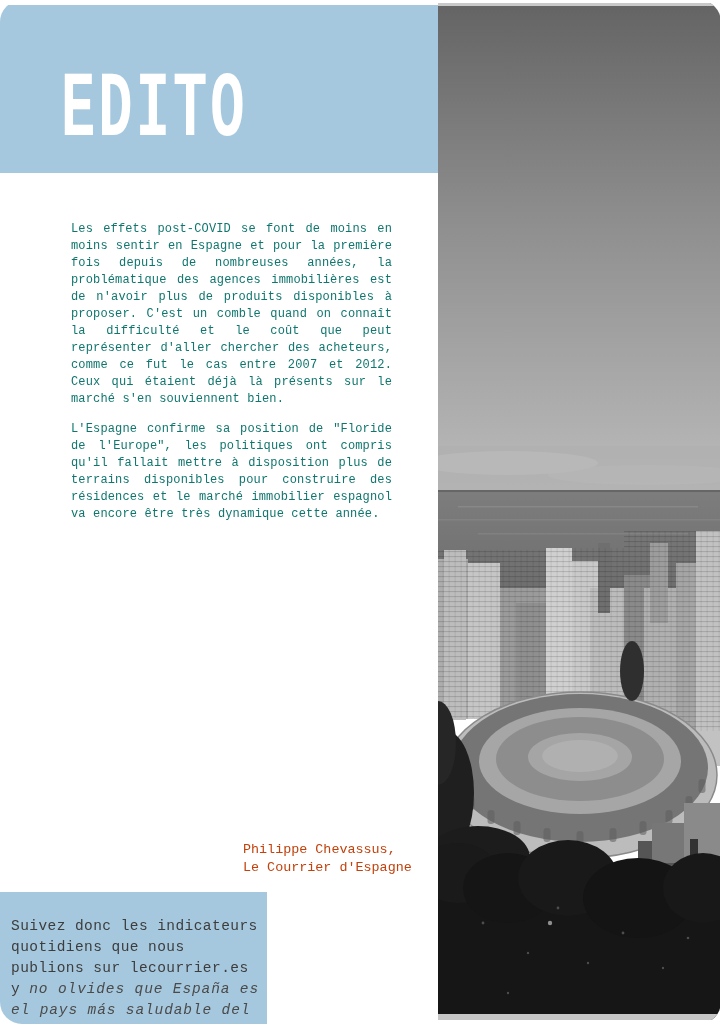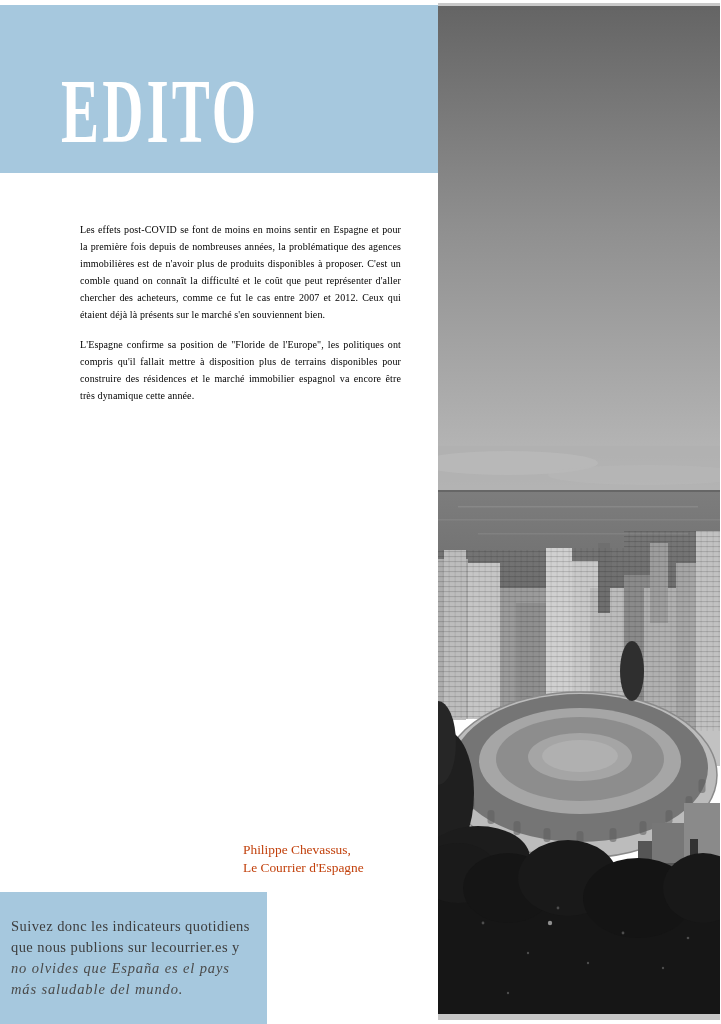--- a/index.html
+++ b/index.html
@@ -1,36 +1,36 @@
 <!DOCTYPE html>
 <html><head>
 <meta charset="utf-8">
 <style>
   html,body { margin:0; padding:0; background:#ffffff; }
   .page {
     position:relative; width:721px; height:1024px; background:#ffffff;
-    font-family:Liberation Serif, serif; overflow:hidden;
+    font-family:Liberation Mono, monospace; overflow:hidden;border-radius:22px;
   }
 
   
   .banner {
     position:absolute; left:0; top:5px; width:438px; height:168px;
     background:#a6c8de;
   }
   .banner-title {
     position:absolute; left:61px; top:60px; margin:0;
     color:#ffffff; font-size:92px; line-height:92px; font-weight:700;
     letter-spacing:5px; white-space:nowrap;
     transform:scaleX(0.62); transform-origin:left top;
   }
 
   
   .body-text {
-    position:absolute; left:80px; top:221px; width:321px;
-    color:#000000; font-size:10px; line-height:17px;
+    position:absolute; left:71px; top:221px; width:321px;
+    color:#0f766e; font-size:12px; line-height:17px;
     text-align:justify; letter-spacing:0.012em;
   }
   .body-text p { margin:0 0 13px 0; }
   .body-text p.indent { text-indent:7px; }
 
   
   .signature {
     position:absolute; left:243px; top:841px;
     color:#c2410c; font-size:13.4px; line-height:18px; text-align:left;
   }

